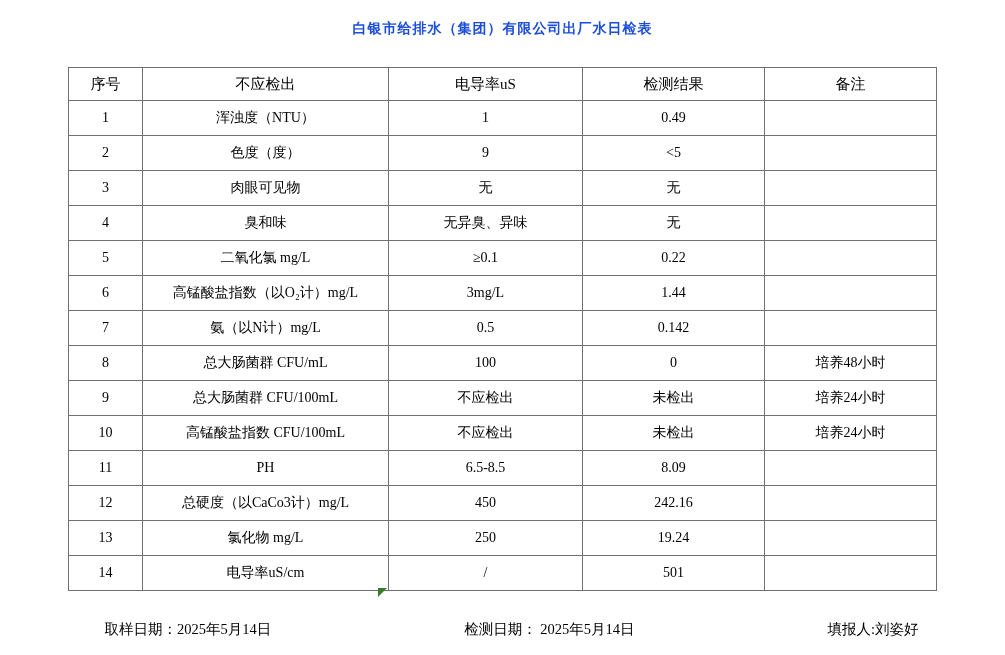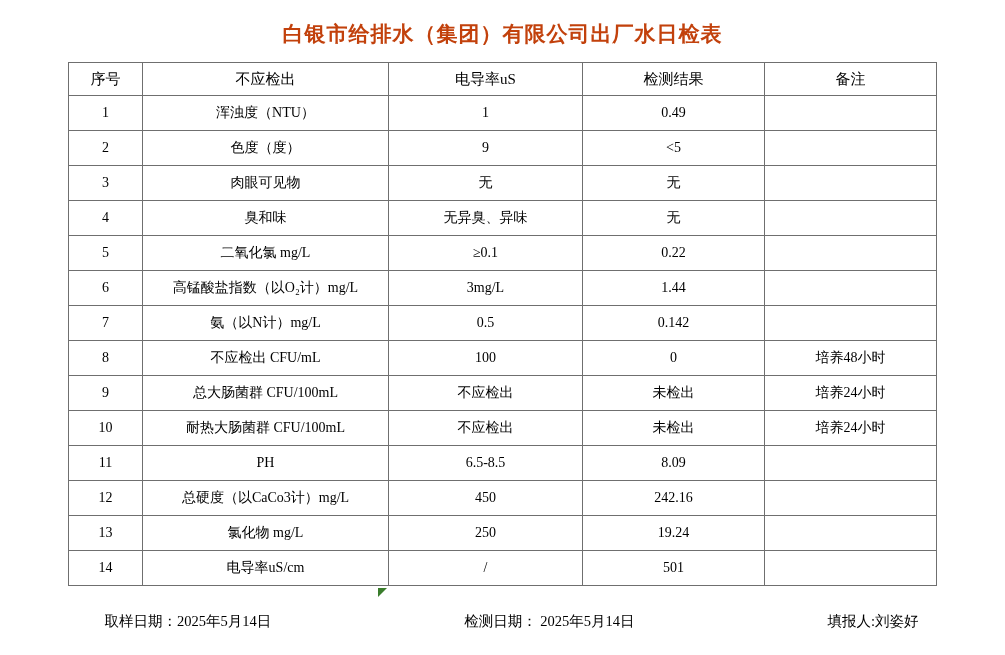--- a/index.html
+++ b/index.html
@@ -17,29 +17,29 @@
   .page {
     position: relative;
     width: 1005px;
     height: 655px;
     box-sizing: border-box;
   }
   .doc-title {
     text-align: center;
     font-family: "Liberation Sans", sans-serif;
     font-weight: bold;
-    font-size: 21px;
+    font-size: 14px;
     letter-spacing: 1px;
     padding-top: 20px;
     padding-bottom: 14px;
-    color: #c2410c;
+    color: #1d4ed8;
   }
   table.report {
     border-collapse: collapse;
-    margin: 0 auto;
+    margin: 15px auto;
     width: 868px;
     table-layout: fixed;
     background: #fff;
   }
   table.report td, table.report th {
     border: 1px solid #6f6f6f;
     text-align: center;
     vertical-align: middle;
     font-size: 14px;
     font-family: "Liberation Serif", serif;
@@ -151,35 +151,35 @@
       </tr>
       <tr>
         <td>7</td>
         <td class="cell-item">氨（以N计）mg/L</td>
         <td>0.5</td>
         <td>0.142</td>
         <td></td>
       </tr>
       <tr>
         <td>8</td>
-        <td class="cell-item">不应检出 CFU/mL</td>
+        <td class="cell-item">总大肠菌群 CFU/mL</td>
         <td>100</td>
         <td>0</td>
         <td>培养48小时</td>
       </tr>
       <tr>
         <td>9</td>
         <td class="cell-item">总大肠菌群 CFU/100mL</td>
         <td>不应检出</td>
         <td>未检出</td>
         <td>培养24小时</td>
       </tr>
       <tr>
         <td>10</td>
-        <td class="cell-item">耐热大肠菌群 CFU/100mL</td>
+        <td class="cell-item">高锰酸盐指数 CFU/100mL</td>
         <td>不应检出</td>
         <td>未检出</td>
         <td>培养24小时</td>
       </tr>
       <tr>
         <td>11</td>
         <td class="cell-item">PH</td>
         <td>6.5-8.5</td>
         <td>8.09</td>
         <td></td>

